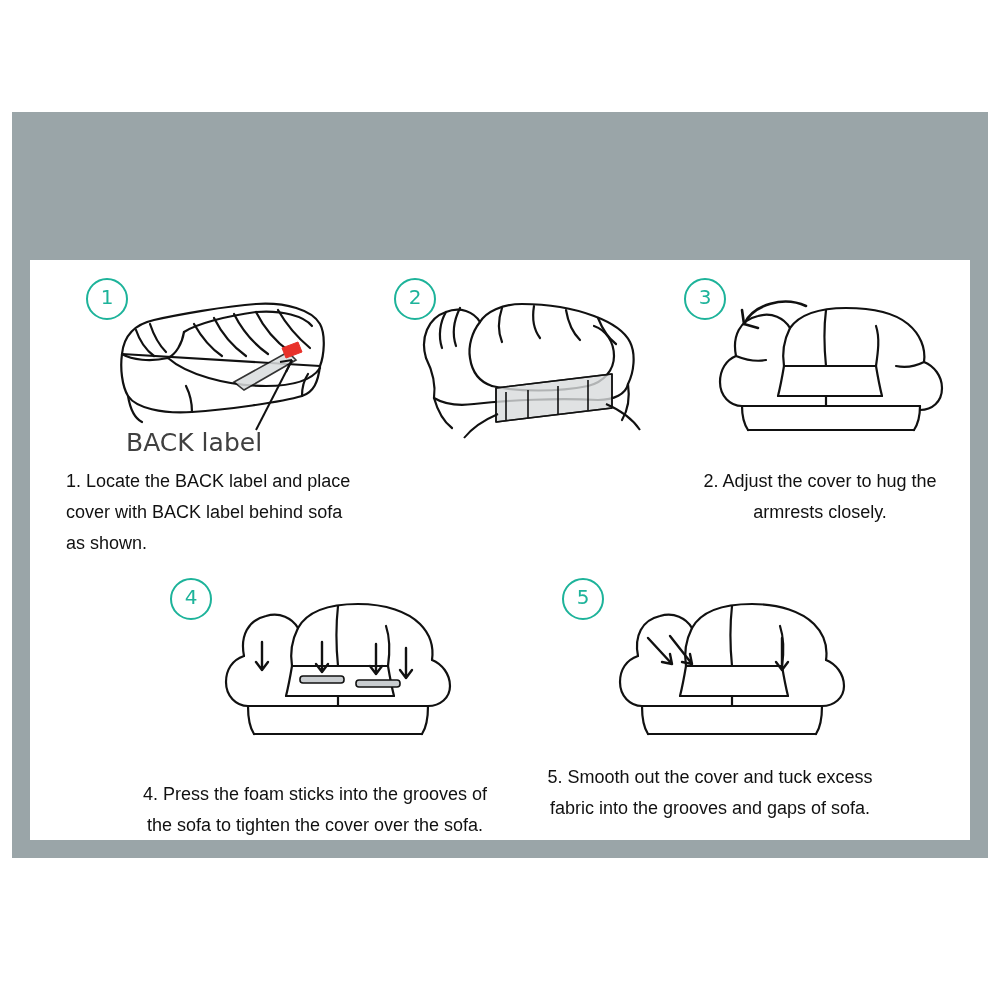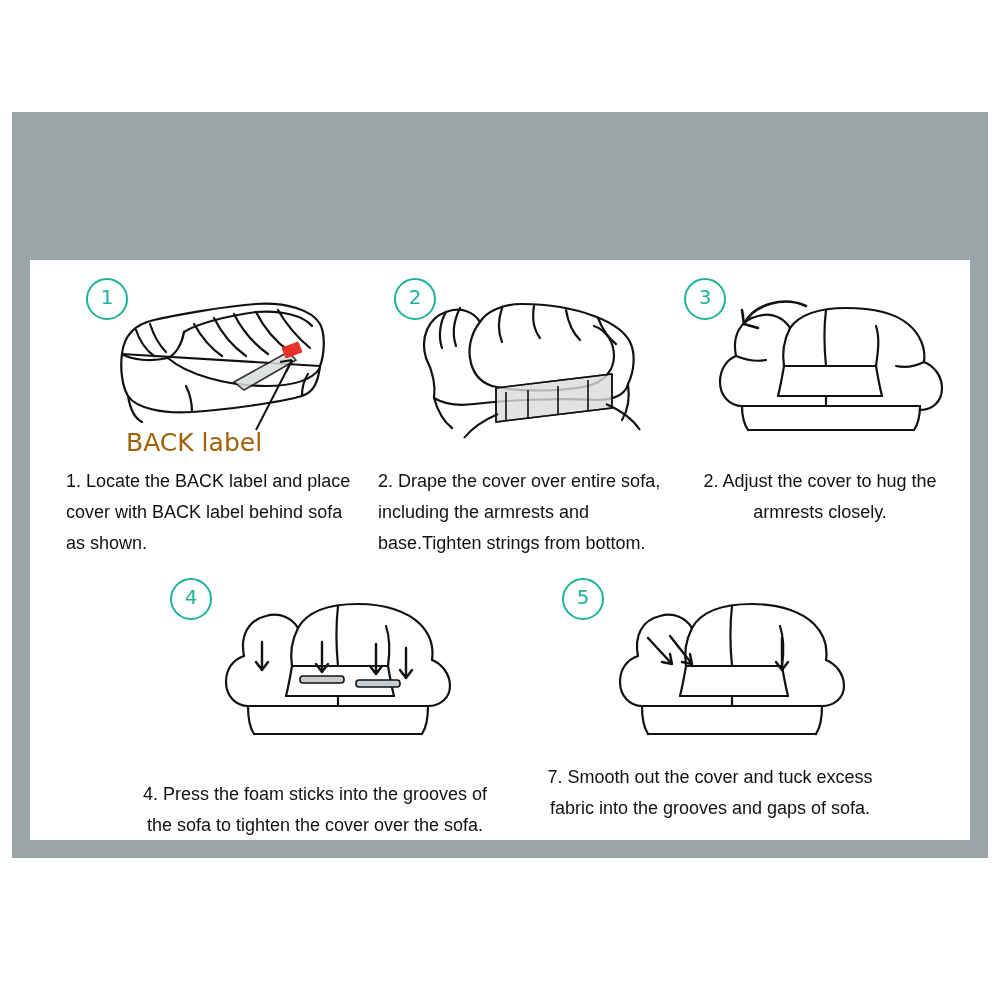--- a/index.html
+++ b/index.html
@@ -69,21 +69,21 @@
     position: absolute;
     font-size: 18px;
     line-height: 31px;
     color: #111111;
     font-family: Liberation Sans, sans-serif;
   }
   .caption.center { text-align: center; }
   .back-label {
     position: absolute;
     font-size: 25px;
-    color: #a16207;
+    color: #404040;
     font-family: "DejaVu Sans", sans-serif;
   }
   svg { display: block; }
   .art { position: absolute; }
 </style>
 </head>
 <body>
 
 <div class="page">
 
@@ -158,21 +158,20 @@
             <g fill="none" stroke="#111" stroke-width="1.6">
               <path d="M98 100 L214 86 M98 134 L214 120 M98 100 L98 134 M214 86 L214 120"></path>
               <path d="M108 104 L108 132 M130 102 L130 130 M160 98 L160 126 M190 92 L190 122"></path>
             </g>
             <g fill="none" stroke="#111" stroke-width="2">
               <path d="M100 126 C86 132 74 140 66 150"></path>
               <path d="M208 116 C222 122 234 130 242 142"></path>
             </g>
           </svg>
         </div>
-        <div class="caption" style="left:8px; top:196px; width:298px;">2. Drape the cover over entire sofa, including the armrests and base.Tighten strings from bottom.</div>
       </div>
 
       <div class="step" style="left:636px; top:10px; width:300px; height:300px;">
         <div class="badge" style="left:18px; top:8px;">3</div>
         <div class="art" style="left:14px; top:20px;">
           <svg width="285" height="150" viewBox="0 0 285 150">
             <g fill="none" stroke="#111" stroke-width="2.2" stroke-linejoin="round" stroke-linecap="round">
               <path d="M56 66 C52 46 60 30 78 26 C92 22 104 28 110 38"></path>
               <path d="M110 38 C120 24 140 18 166 18 C194 18 216 24 228 34 C240 44 246 58 244 72"></path>
               <path d="M244 72 C254 76 262 86 262 98 C262 112 252 120 240 120"></path>
@@ -260,19 +259,19 @@
               <path d="M158 22 C156 40 156 62 158 82"></path>
               <path d="M158 112 L158 122"></path>
             </g>
             <g fill="none" stroke="#111" stroke-width="2.4" stroke-linecap="round">
               <path d="M74 54 L98 80 M98 80 L88 78 M98 80 L96 70"></path>
               <path d="M96 52 L118 80 M118 80 L108 78 M118 80 L116 70"></path>
               <path d="M208 54 L208 86 M208 86 L202 78 M208 86 L214 78"></path>
             </g>
           </svg>
         </div>
-        <div class="caption center" style="left:0px; top:190px; width:360px;">7. Smooth out the cover and tuck excess fabric into the grooves and gaps of sofa.</div>
+        <div class="caption center" style="left:0px; top:190px; width:360px;">5. Smooth out the cover and tuck excess fabric into the grooves and gaps of sofa.</div>
       </div>
 
     </div>
   </div>
 
 </div>
 
 </body></html>

